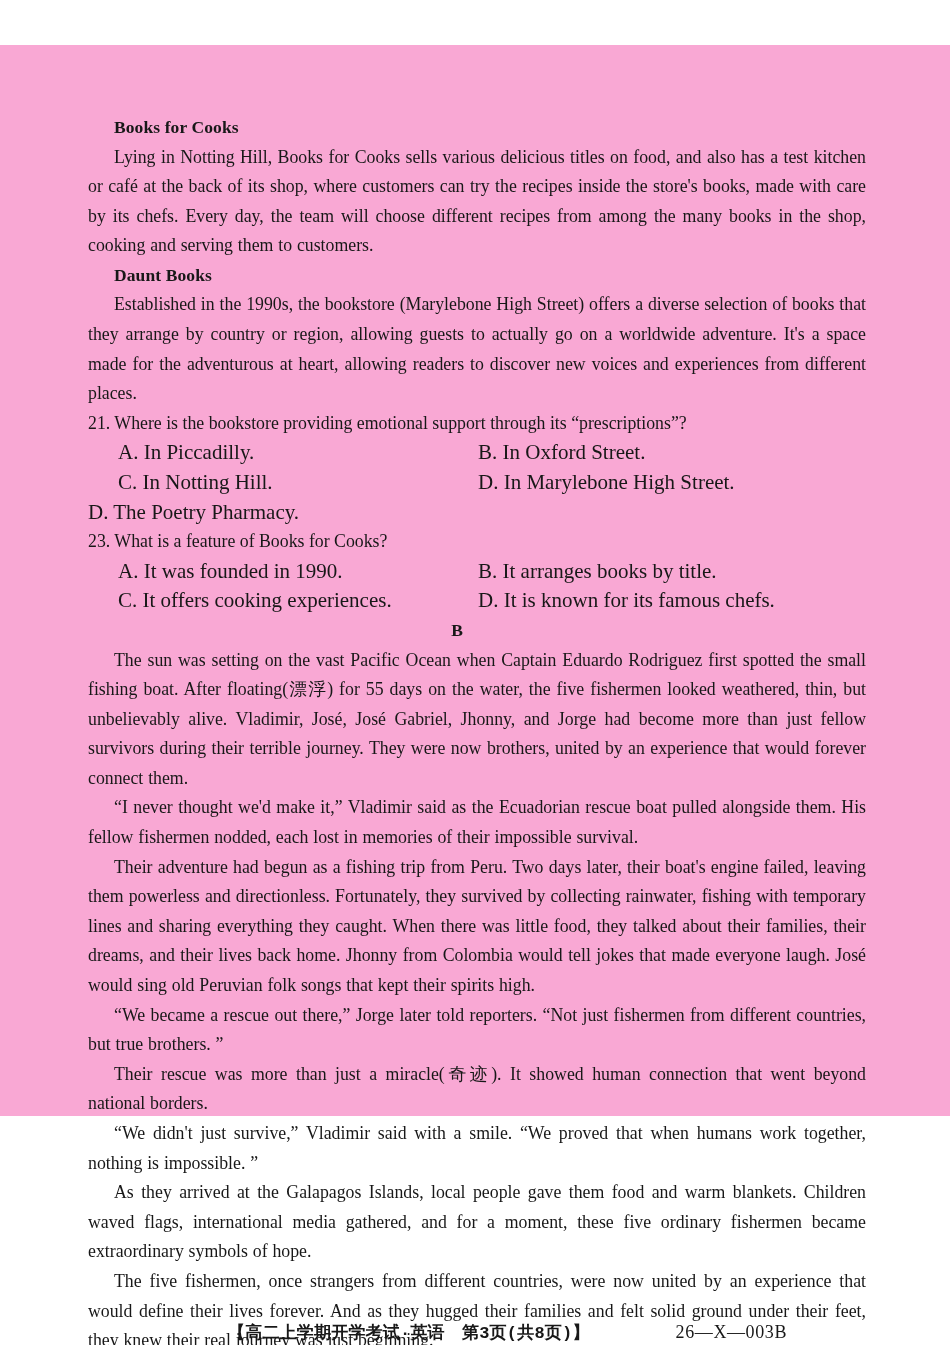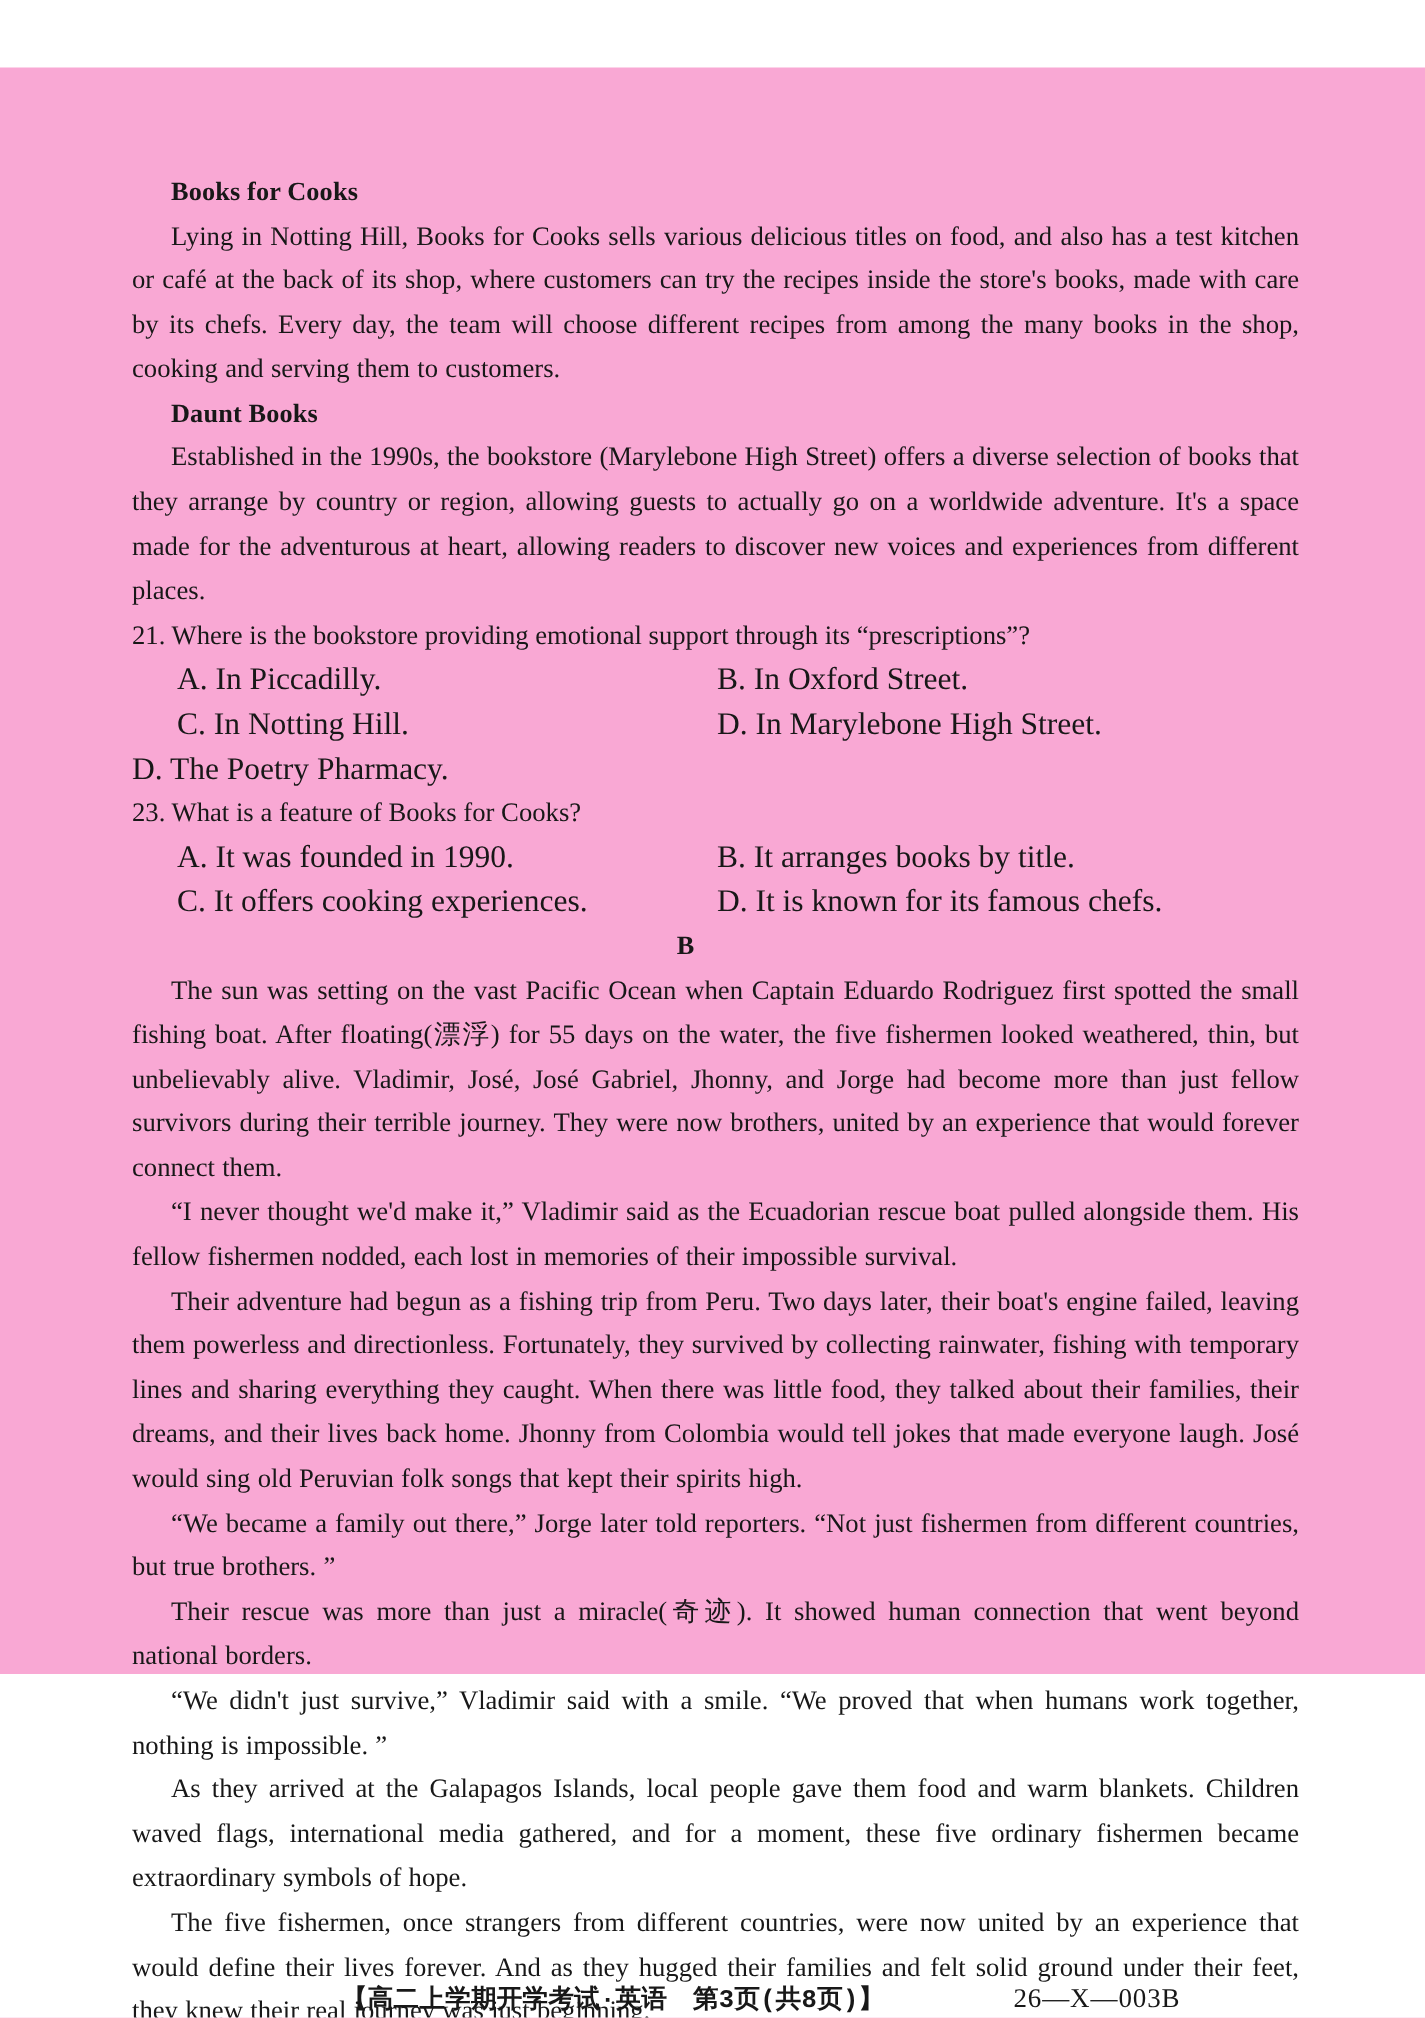--- a/index.html
+++ b/index.html
@@ -161,21 +161,21 @@
         <div class="opt-col-a">C. It offers cooking experiences.</div>
         <div class="opt-col-b">D. It is known for its famous chefs.</div>
       </div>
     </div>
 
     <p class="section-label">B</p>
 
     <p class="para">The sun was setting on the vast Pacific Ocean when Captain Eduardo Rodriguez first spotted the small fishing boat. After floating(漂浮) for 55 days on the water, the five fishermen looked weathered, thin, but unbelievably alive. Vladimir, José, José Gabriel, Jhonny, and Jorge had become more than just fellow survivors during their terrible journey. They were now brothers, united by an experience that would forever connect them.</p>
     <p class="para">“I never thought we'd make it,” Vladimir said as the Ecuadorian rescue boat pulled alongside them. His fellow fishermen nodded, each lost in memories of their impossible survival.</p>
     <p class="para">Their adventure had begun as a fishing trip from Peru. Two days later, their boat's engine failed, leaving them powerless and directionless. Fortunately, they survived by collecting rainwater, fishing with temporary lines and sharing everything they caught. When there was little food, they talked about their families, their dreams, and their lives back home. Jhonny from Colombia would tell jokes that made everyone laugh. José would sing old Peruvian folk songs that kept their spirits high.</p>
-    <p class="para">“We became a family out there,” Jorge later told reporters. “Not just fishermen from different countries, but true brothers. ”</p>
+    <p class="para">“We became a rescue out there,” Jorge later told reporters. “Not just fishermen from different countries, but true brothers. ”</p>
     <p class="para">Their rescue was more than just a miracle(奇迹). It showed human connection that went beyond national borders.</p>
     <p class="para">“We didn't just survive,” Vladimir said with a smile. “We proved that when humans work together, nothing is impossible. ”</p>
     <p class="para">As they arrived at the Galapagos Islands, local people gave them food and warm blankets. Children waved flags, international media gathered, and for a moment, these five ordinary fishermen became extraordinary symbols of hope.</p>
     <p class="para">The five fishermen, once strangers from different countries, were now united by an experience that would define their lives forever. And as they hugged their families and felt solid ground under their feet, they knew their real journey was just beginning.</p>
 
   </div>
 
   <div class="footer">
     <div class="footer-inner">
       <span class="footer-main cjk">【高二上学期开学考试·英语　第3页(共8页)】</span>

